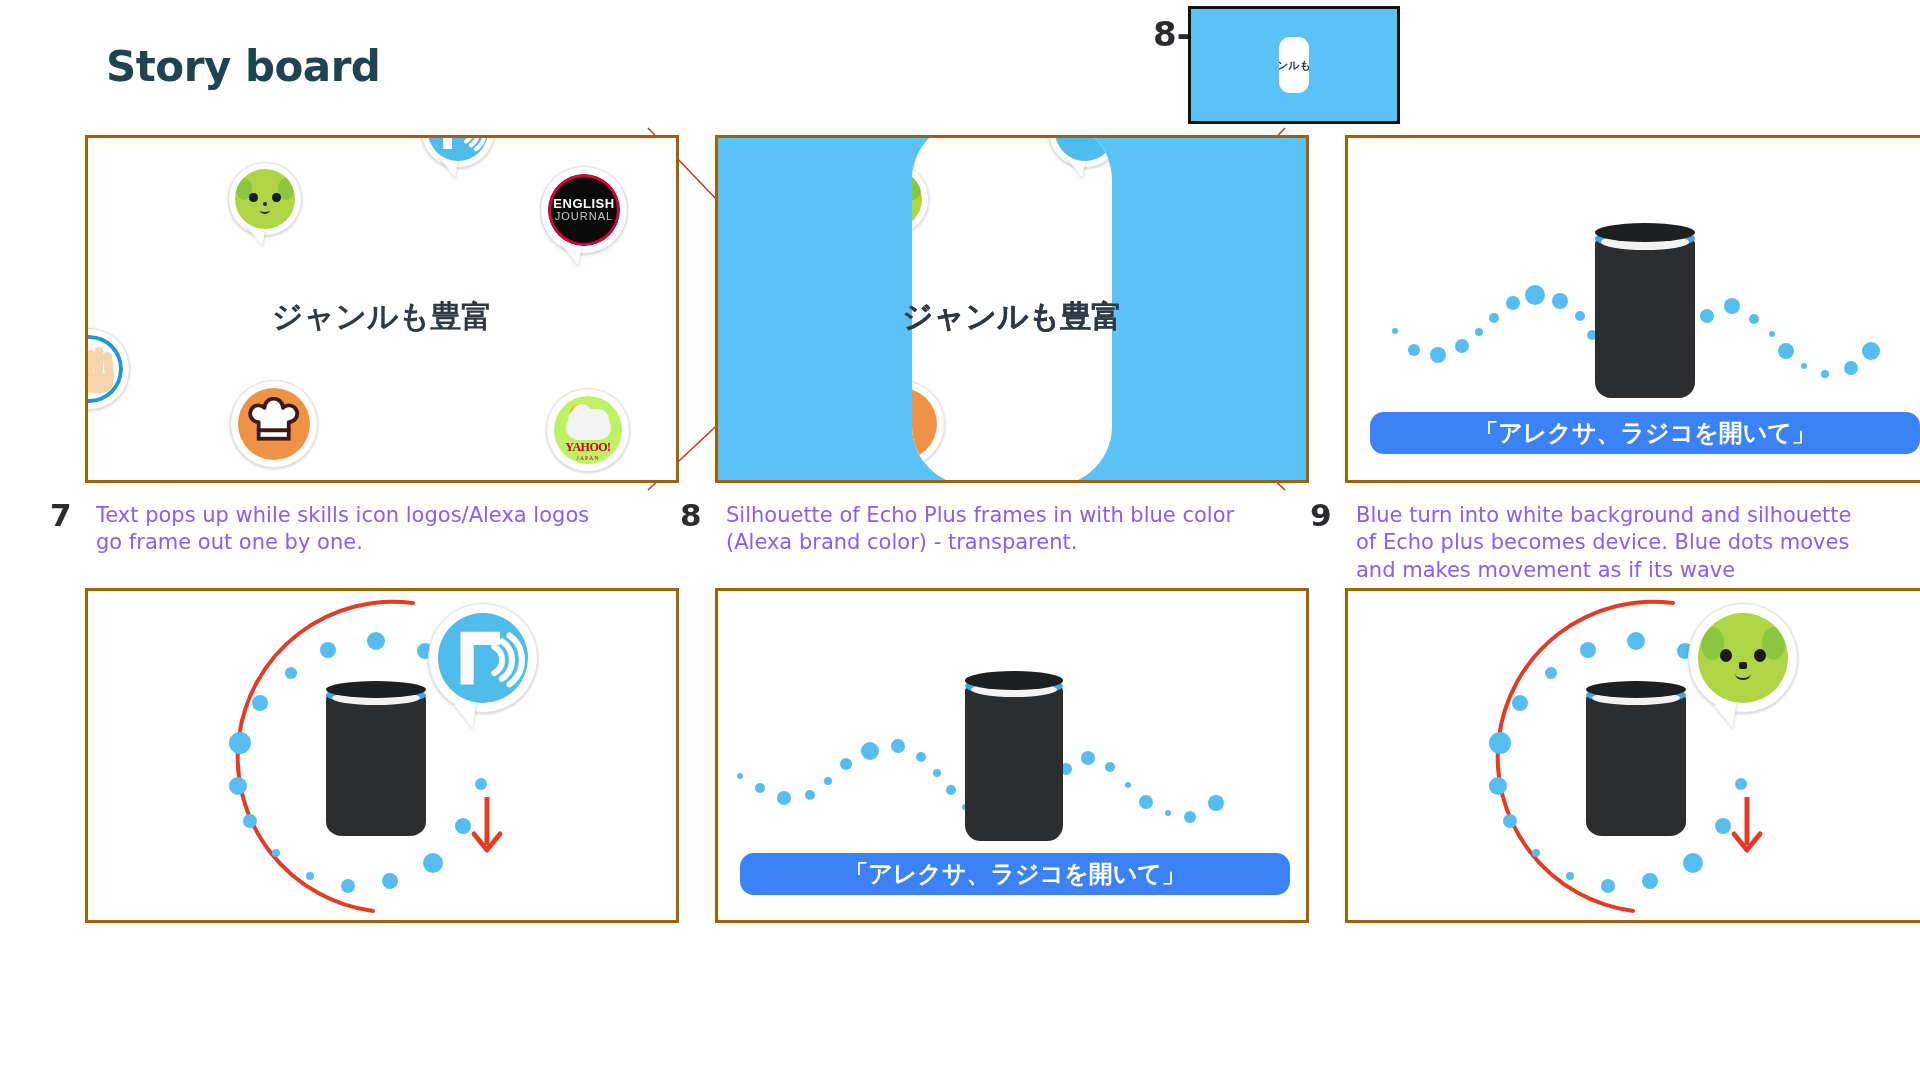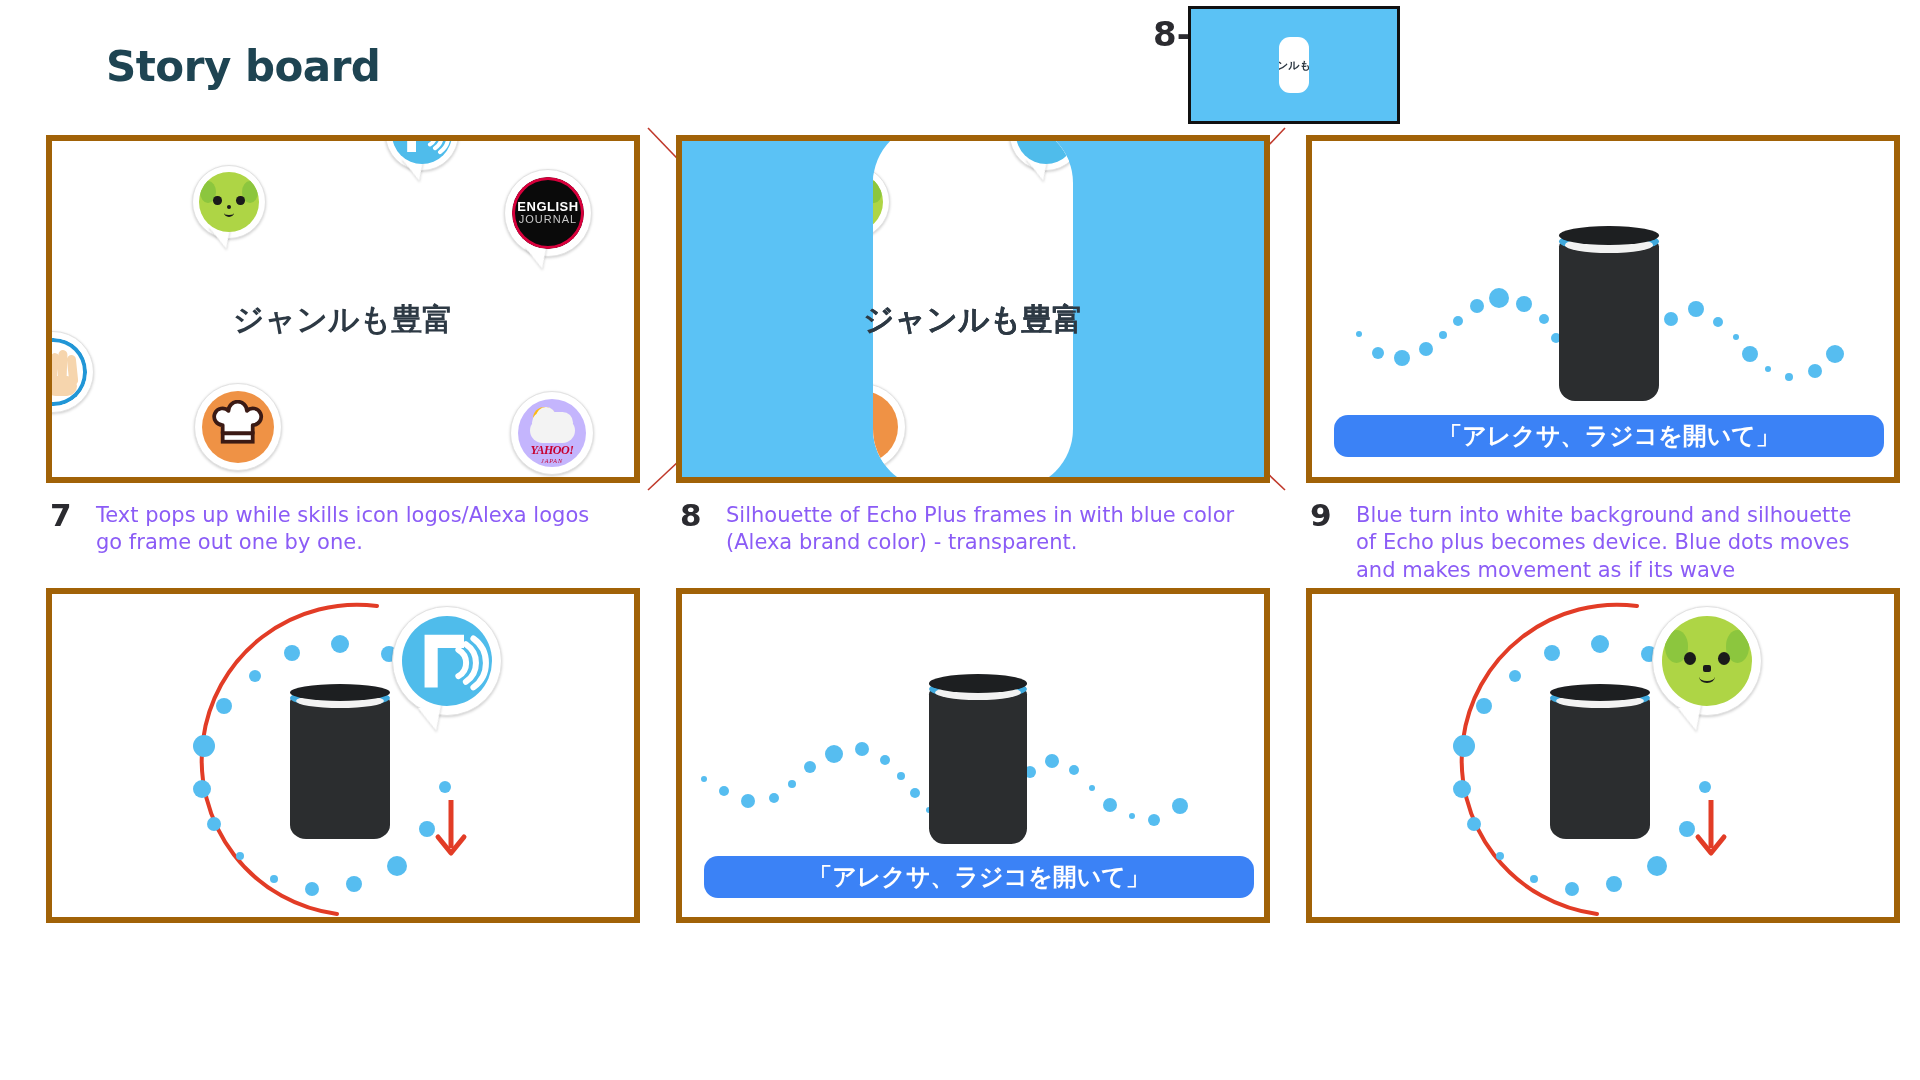--- a/index.html
+++ b/index.html
@@ -49,23 +49,24 @@
   .inset-note {
     position: absolute; left: 1418px; top: 12px;
     width: 470px;
     font-size: 21px; line-height: 1.32; color: #2f2f35;
     font-family: "DejaVu Sans", sans-serif;
   }
 
   
   .panel {
     position: absolute;
-    border: 6px solid #a16207;
+    border: 3px solid #a16207;
     background: #fff;
     overflow: hidden;
+    margin-left: 39px;
   }
   .cap {
     position: absolute;
     display: flex; align-items: flex-start; gap: 12px;
   }
   .cap-num {
     font-size: 31px; font-weight: 700; color: #2b2b30; line-height: 1;
     font-family: "DejaVu Sans", sans-serif;
     flex: 0 0 auto; min-width: 34px;
   }
@@ -117,22 +118,22 @@
         align-items:center; justify-content:center;
         box-shadow: inset 0 0 0 3px #d8003c; border-radius:50%; }
   .ej b { color:#fff; font-size:13px; letter-spacing:.5px; font-weight:800; line-height:1;
           font-family:"Liberation Sans", sans-serif; }
   .ej s { color:#c9c9c9; font-size:11px; letter-spacing:1px; text-decoration:none; line-height:1.1;
           font-family:"Liberation Sans", sans-serif;}
 
   
   .chef { width:100%; height:100%; background:#ef9245; display:flex; align-items:center; justify-content:center;}
   
-  .yw { width:100%; height:100%; background:#c4b5fd; position:relative; display:flex;
-        align-items:center; justify-content:center; flex-direction:column;font-style:italic;}
+  .yw { width:100%; height:100%; background:#bef264; position:relative; display:flex;
+        align-items:center; justify-content:center; flex-direction:column;}
   .yw .sun { position:absolute; left:22%; top:12%; width:34%; height:34%; background:#fdb913; border-radius:50%;}
   .yw .cloud { position:absolute; left:18%; top:28%; width:66%; height:36%; background:#f3f3f3; border-radius:50px;
                box-shadow: 0 -8px 0 -2px #f3f3f3; }
   .yw .cloud:before { content:""; position:absolute; left:14%; top:-42%; width:44%; height:80%; background:#f3f3f3;
                       border-radius:50%;}
   .yw .ytxt { position:absolute; bottom:13%; color:#c7002f; font-size:12px; font-weight:800; letter-spacing:-.5px;
               font-family:"Liberation Serif", serif;}
   .yw .yjp { position:absolute; bottom:5%; color:#c7002f; font-size:6px; letter-spacing:1px;
               font-family:"Liberation Serif", serif;}
   

